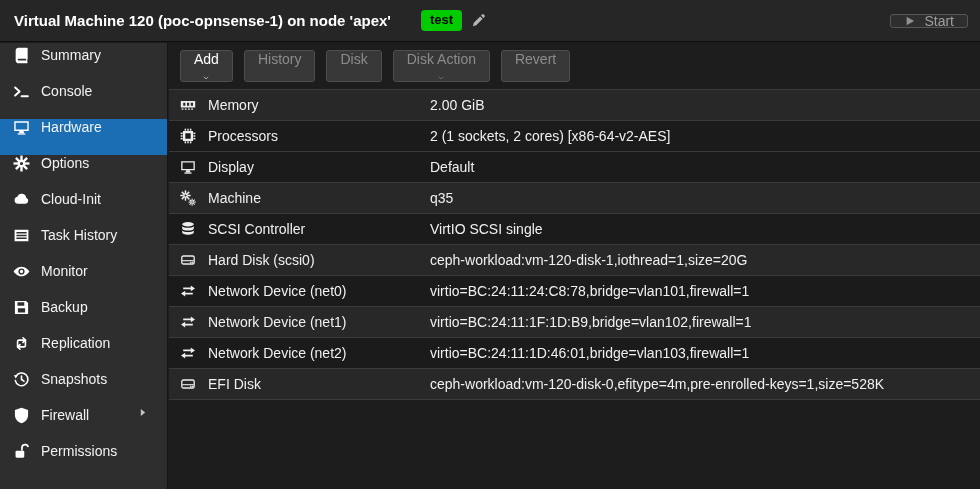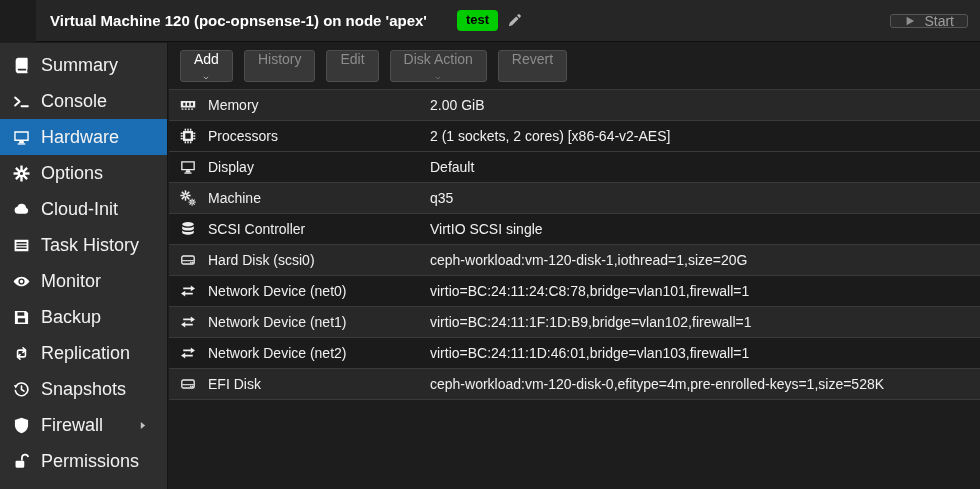--- a/index.html
+++ b/index.html
@@ -2,35 +2,35 @@
 <html style="--selection-blue: #1c6eb4; --tag-green: #00cc00;"><head>
 <meta charset="utf-8">
 <style>
   * { box-sizing: border-box; }
   html,body { margin:0; padding:0; background:#141414; }
   body { font-family:"Liberation Sans", sans-serif; }
   .app { position:relative; width:980px; height:489px; background:#1d1d1d; overflow:hidden; color:#e9e9e9; }
 
   
   .header { position:absolute; top:0; left:0; right:0; height:42px; background:#262626;
-            border-bottom:1px solid #0f0f0f; display:flex; align-items:center; padding:0 12px 0 14px;margin-left:36px; }
+            border-bottom:1px solid #0f0f0f; display:flex; align-items:center; padding:0 12px 0 14px; }
   .title { font-size:15px; font-weight:600; color:#ffffff; white-space:nowrap; }
   .tag { margin-left:30px; background:var(--tag-green); color:#000; font-size:13px; font-weight:600;
          padding:2px 9px 3px; border-radius:4px; line-height:16px; }
   .pencil { margin-left:9px; width:15px; height:15px; color:#b5b5b5; cursor:pointer; }
   .start-btn { margin-left:auto; display:flex; align-items:center; gap:8px; background:#2e2e2e;
                border:1px solid #565656; border-radius:3px; color:#9e9e9e; height:14px; padding:0 13px;
                font-size:14px; cursor:default; }
   .start-btn .icon { width:12px; height:12px; color:#8f8f8f; }
 
   
   .sidebar { position:absolute; top:43px; left:0; width:168px; bottom:0; background:#2e2e2e;
              border-right:1px solid #151515; padding-top:4px; }
-  .side-item { height:36px; display:flex; align-items:center; padding-left:13px; gap:11px;
-               font-size:18px; color:#f2f2f2; cursor:pointer; }
+  .side-item { height:36px; display:flex; padding-left:13px; gap:11px;
+               font-size:14px; color:#f2f2f2; cursor:pointer; }
   .side-item.selected { background:var(--selection-blue); }
   .side-item .icon { width:17px; height:17px; flex:none; color:#ffffff; }
   .side-item .chev { margin-left:auto; margin-right:19px; width:10px; height:11px; color:#c2c2c2; flex:none; }
 
   
   .content { position:absolute; top:43px; left:169px; right:0; bottom:0; background:#1d1d1d; }
   .toolbar { height:46px; display:flex; align-items:center; padding-left:11px; gap:11px; }
   .tbtn { height:32px; display:flex; align-items:center; gap:8px; padding:0 13px; background:#383838;
           border:1px solid #4e4e4e; border-radius:3px; font-size:14px; color:#ffffff; cursor:pointer;flex-direction:column; }
   .tbtn.disabled { color:#8c8c8c; cursor:default; }
@@ -285,21 +285,21 @@
         <button class="tbtn">
           <span>Add</span>
           <svg class="chev-down">
             <use href="#chevron-down-icon"></use>
           </svg>
         </button>
         <button class="tbtn disabled">
           <span>History</span>
         </button>
         <button class="tbtn disabled">
-          <span>Edit</span>
+          <span>Disk</span>
         </button>
         <button class="tbtn disabled">
           <span>Disk Action</span>
           <svg class="chev-down">
             <use href="#chevron-down-icon"></use>
           </svg>
         </button>
         <button class="tbtn disabled">
           <span>Revert</span>
         </button>

